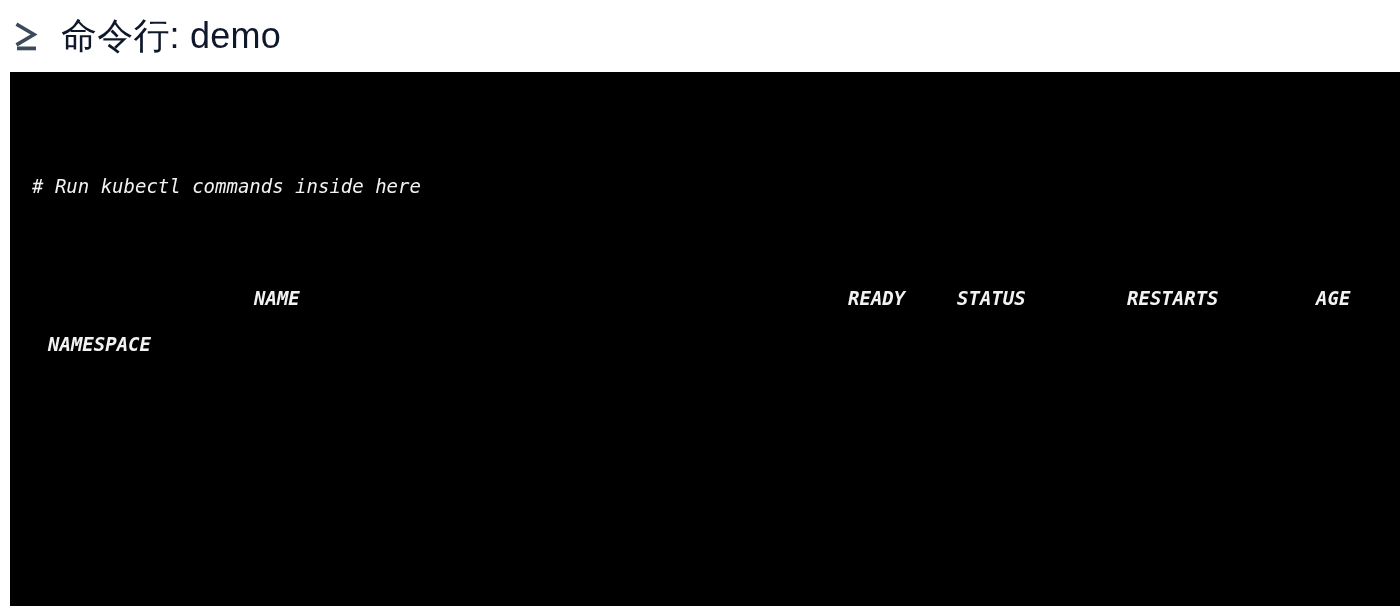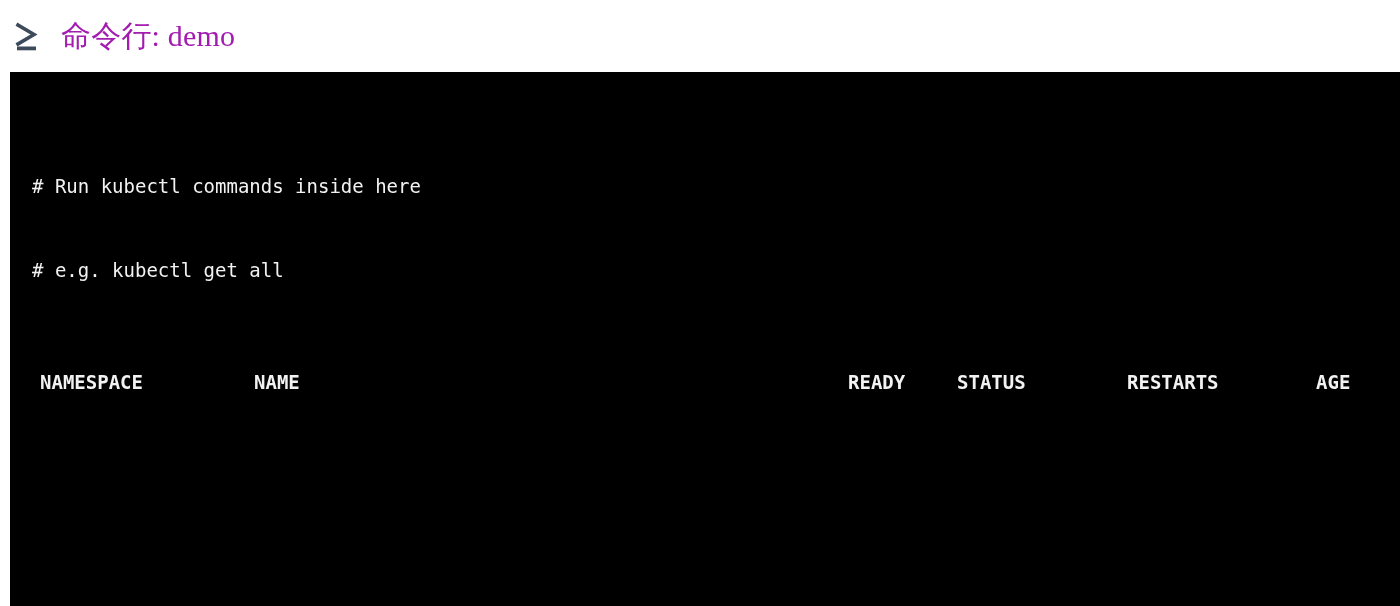--- a/index.html
+++ b/index.html
@@ -27,39 +27,39 @@
   .prompt-icon {
     width: 34px;
     height: 34px;
     margin-right: 13px;
     flex: 0 0 auto;
     display: block;
     position: relative;
     top: 1px;
   }
   .header-title {
-    font-size: 30px;
+    font-size: 36px;
     line-height: 34px;
     font-weight: 400;
-    color: #a21caf;
+    color: #0f172a;
     letter-spacing: 0.2px;
     white-space: nowrap;
-    font-family: Liberation Serif, serif;
   }
 
   
   .terminal {
     position: relative;
     margin: 0 0 0 10px;
     width: 1390px;
     height: 534px;
     background: #000000;
     box-sizing: border-box;
     padding: 16px 0 0 0;
     overflow: hidden;
+    font-style: italic;
   }
   .term-inner {
     font-family: "DejaVu Sans Mono", "Liberation Mono", monospace;
     font-size: 19px;
     line-height: 28px;
     color: #f2f2f2;
     padding-left: 22px;
     white-space: pre;
   }
   .term-line {
@@ -71,21 +71,21 @@
   .row {
     height: 28px;
     position: relative;
     white-space: pre;
   }
   .col {
     position: absolute;
     top: 0;
     white-space: pre;
   }
-  .c-ns      { left: 8px; }
+  .c-ns      { left: 16px; margin-top: 46px; }
   .c-name    { left: 222px; }
   .c-ready   { left: 816px; }
   .c-status  { left: 925px; }
   .c-restart { left: 1095px; }
   .c-age     { left: 1284px; }
 
   .hdr .col { font-weight: bold; }
 </style>
 </head>
 <body>
@@ -95,21 +95,20 @@
     <polyline points="4,5 20,14.5 4,24" fill="none" stroke="#3c4a5b" stroke-width="3.6" stroke-linecap="square" stroke-linejoin="miter"></polyline>
     <rect x="3" y="26.5" width="19" height="3.8" fill="#3c4a5b"></rect>
   </svg>
   <div class="header-title">命令行: demo</div>
 </div>
 
 <div class="terminal">
   <div class="term-inner">
 
     <div class="term-line"># Run kubectl commands inside here</div>
-    <div class="term-line"># e.g. kubectl get all</div>
 
     <div class="row hdr">
       <span class="col c-ns">NAMESPACE</span>
       <span class="col c-name">NAME</span>
       <span class="col c-ready">READY</span>
       <span class="col c-status">STATUS</span>
       <span class="col c-restart">RESTARTS</span>
       <span class="col c-age">AGE</span>
     </div>
 

